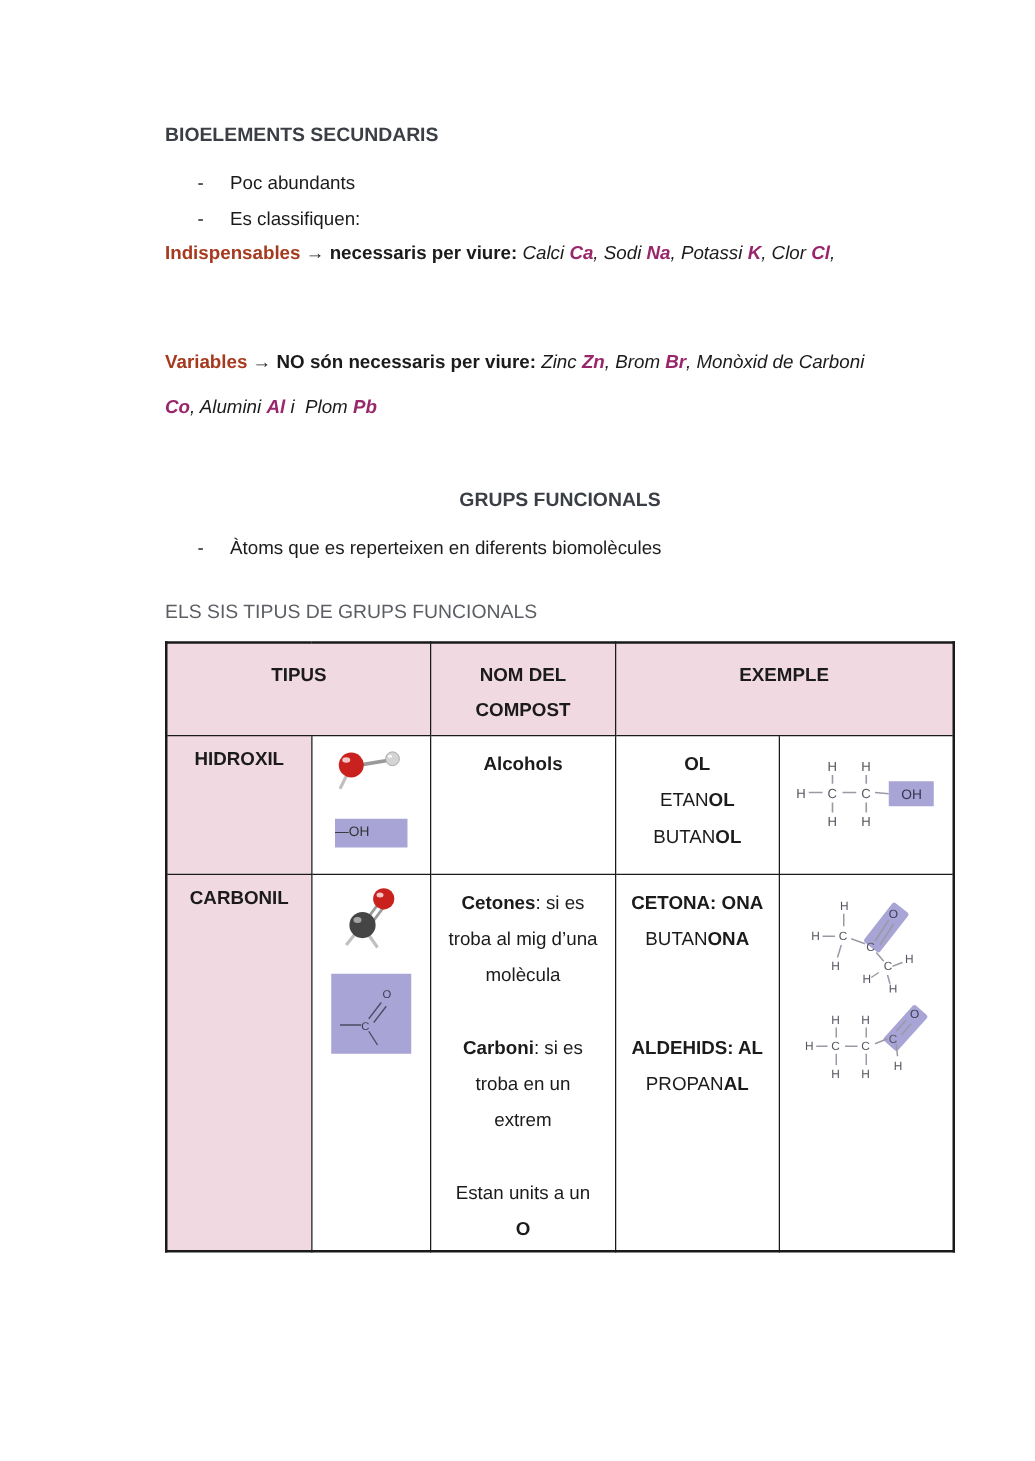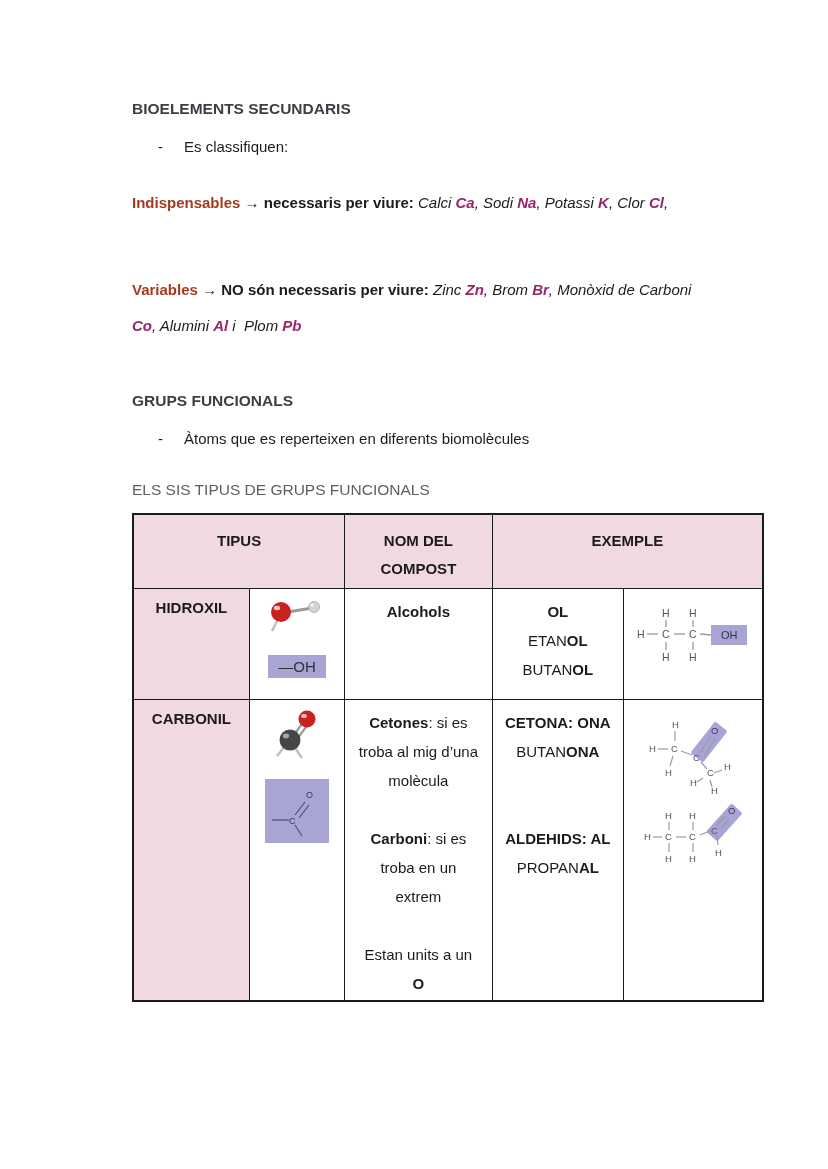--- a/index.html
+++ b/index.html
@@ -51,47 +51,48 @@
   tr.row1{height:111px;}
   tr.row2{height:302px;padding-left:36px;}
   th.pink,td.pink{background:var(--table-pink,#f0d9e0);}
   th{font-size:15px;font-weight:bold;text-align:center;padding-top:12px !important;line-height:28px;}
   td.tipus{font-weight:bold;text-align:center;padding-top:10px !important;font-size:15px;}
   td.txt{text-align:center;padding-top:8px !important;}
   td.icons{text-align:center;padding-top:8px !important;}
   .iconcol{display:flex;flex-direction:column;align-items:center;}
   .badge{
     width:58px;height:23px;background:var(--purple-highlight,#a9a4d6);
-    display:flex;align-items:center;justify-content:center;
-    font-size:15px;color:#333;margin-top:14px;
+    display:flex;align-items:center;justify-content:flex-start;
+    font-size:11px;color:#333;margin-top:14px;
   }
   .structcol{display:flex;flex-direction:column;align-items:center;}
   svg text{font-family:"Liberation Sans","DejaVu Sans",sans-serif;}
 </style>
 </head>
 <body>
 
 <div class="page">
 
   <div class="abs doc-heading" style="top:100px;">BIOELEMENTS SECUNDARIS</div>
 
   <div class="abs bullet-list" style="top:132px;">
+    <div class="bullet-item">Poc abundants</div>
     <div class="bullet-item">Es classifiquen:</div>
   </div>
 
   <div class="abs para" style="top:185px;">
       <div class="rl"><span class="s-b s-red">Indispensables</span><span> → </span><span class="s-b">necessaris per viure: </span><span class="s-i">Calci </span><span class="s-bi s-mag">Ca</span><span class="s-i">, Sodi </span><span class="s-bi s-mag">Na</span><span class="s-i">, Potassi </span><span class="s-bi s-mag">K</span><span class="s-i">, Clor </span><span class="s-bi s-mag">Cl</span><span class="s-i">,</span></div>
     </div>
 
   <div class="abs para" style="top:272px;">
       <div class="rl"><span class="s-b s-red">Variables</span><span> → </span><span class="s-b">NO són necessaris per viure: </span><span class="s-i">Zinc </span><span class="s-bi s-mag">Zn</span><span class="s-i">, Brom </span><span class="s-bi s-mag">Br</span><span class="s-i">, Monòxid de Carboni</span></div>
       <div class="rl"><span class="s-bi s-mag">Co</span><span class="s-i">, Alumini </span><span class="s-bi s-mag">Al</span><span class="s-i"> i  Plom </span><span class="s-bi s-mag">Pb</span></div>
     </div>
 
-  <div class="abs doc-heading" style="top:392px;">GRUPS FUNCIONALS</div>
+  <div class="abs doc-heading" style="top:392px;text-align:center;">GRUPS FUNCIONALS</div>
 
   <div class="abs bullet-list" style="top:424px;">
     <div class="bullet-item">Àtoms que es reperteixen en diferents biomolècules</div>
   </div>
 
   <div class="abs doc-subtitle" style="top:481px;">ELS SIS TIPUS DE GRUPS FUNCIONALS</div>
 
   <div class="abs" style="top:513px;">
     <table class="fg">
       <colgroup>

